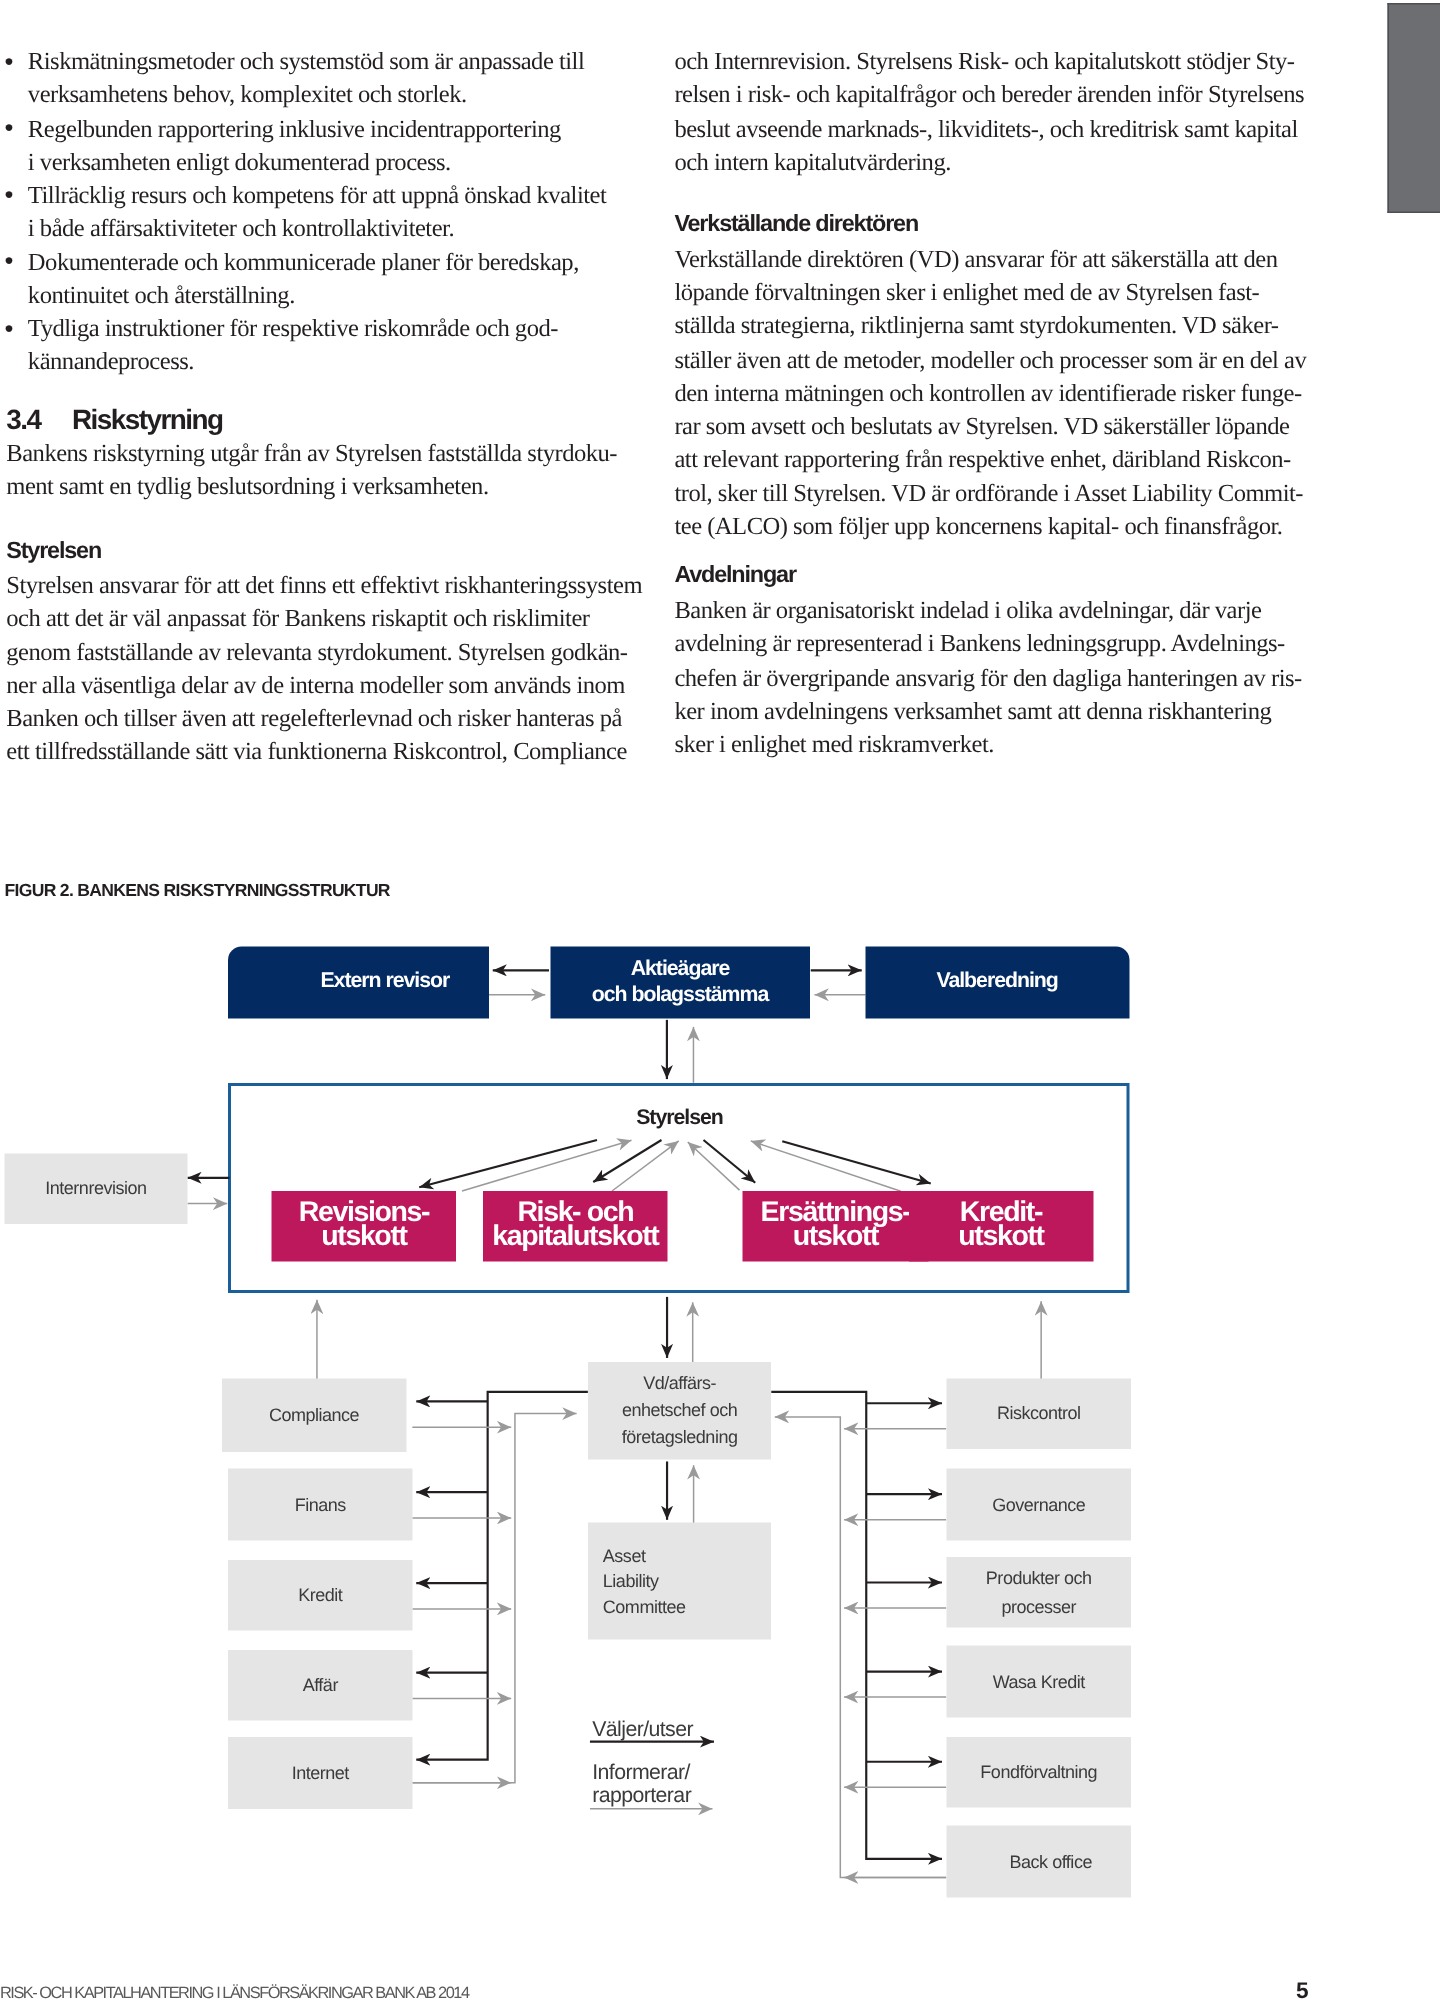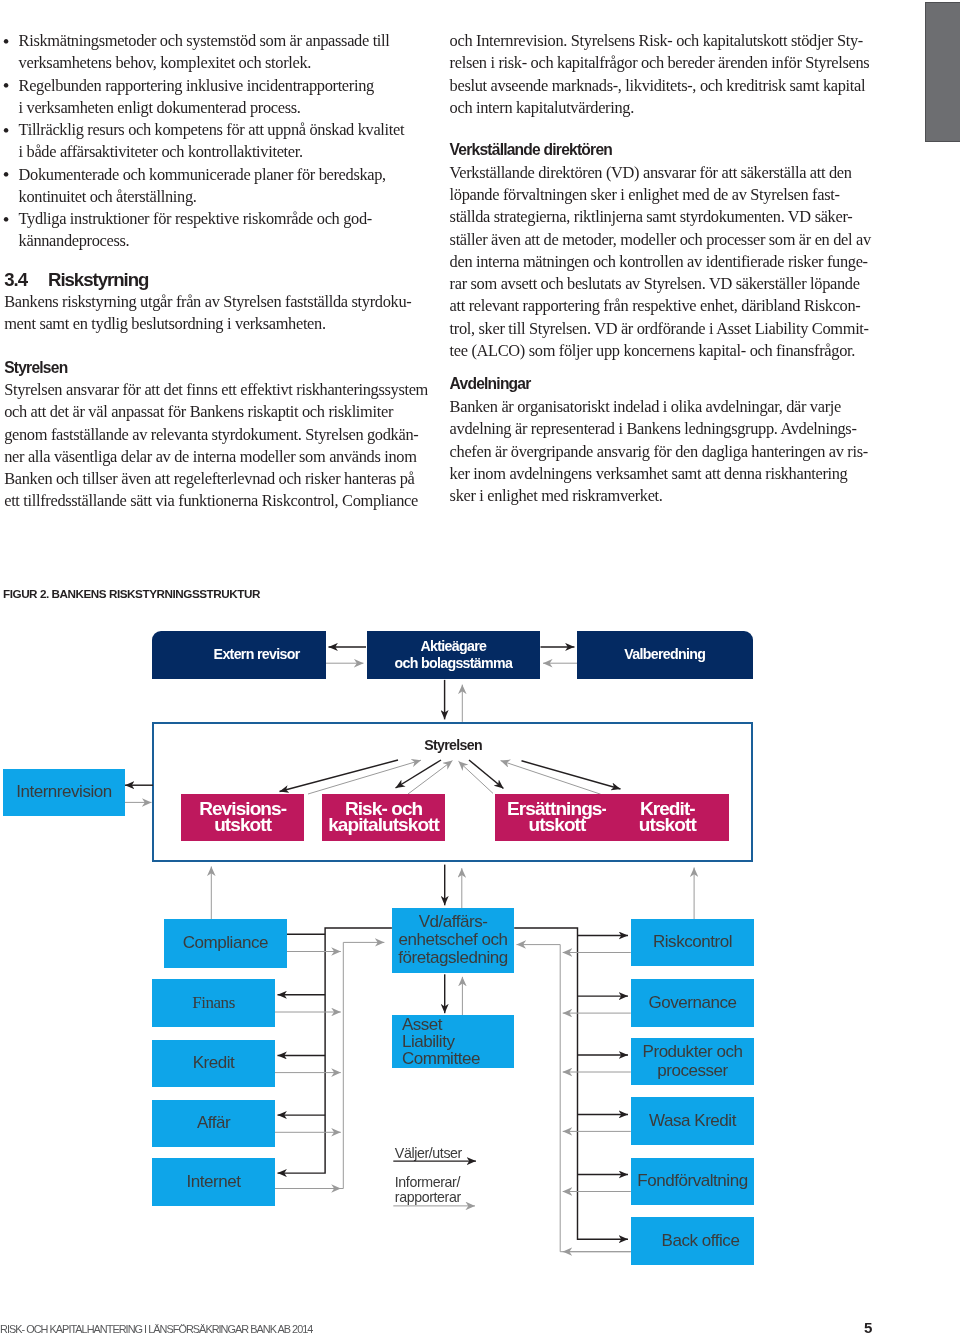--- a/index.html
+++ b/index.html
@@ -33,21 +33,21 @@
           font-family:"Liberation Sans",sans-serif;}
   .fig-caption{position:absolute;left:3px;top:586.6px;font-family:"Liberation Sans",sans-serif;
                font-weight:bold;font-size:11.7px;letter-spacing:-0.0385em;color:#231f20;white-space:nowrap;}
 
   .nbox,.bbox,.gbox{position:absolute;box-sizing:border-box;display:flex;align-items:center;
         justify-content:center;text-align:center;white-space:pre-line;}
   .nbox{background:#042a62;color:#ffffff;font-weight:bold;font-size:14.2px;
         letter-spacing:-0.048em;line-height:16.8px;}
   .bbox{background:#be185d;color:#ffffff;font-weight:bold;font-size:19px;
         letter-spacing:-0.048em;line-height:16.1px;}
-  .gbox{background:#0ea5e9;color:#3b3b3b;font-weight:normal;font-size:17px;
+  .gbox{background:#e5e5e5;color:#3b3b3b;font-weight:normal;font-size:12px;
         letter-spacing:-0.027em;line-height:18.3px;}
   .gbox.lft{justify-content:flex-start;text-align:left;padding-left:14.6px;line-height:17.1px;}
   .nbox.tl{border-top-left-radius:9px;padding-left:35px;}
   .nbox.tr{border-top-right-radius:9px;}
 
   #frame{position:absolute;left:152px;top:722px;width:601px;height:140px;
          border:2px solid #1a5f99;box-sizing:border-box;background:#ffffff;}
   #styrelsen-label{position:absolute;left:153px;top:737.2px;width:600px;text-align:center;
          font-weight:bold;font-size:14.2px;letter-spacing:-0.048em;color:#231f20;}
 
@@ -216,25 +216,25 @@
     <div class="bbox" style="left:322.2px;top:793.8px;width:122.8px;height:47.0px;">Risk- och
 kapitalutskott</div>
     <div class="bbox" style="left:463.3px;top:793.8px;width:123.4px;height:47.0px;margin-left:32px;">Ersättnings-
 utskott</div>
     <div class="bbox" style="left:605.7px;top:793.8px;width:123.3px;height:47.0px;">Kredit-
 utskott</div>
     <div class="gbox" style="left:2.7px;top:768.8px;width:122.5px;height:47.5px;">Internrevision</div>
     <div class="gbox" style="left:391.9px;top:907.5px;width:122.3px;height:65.3px;">Vd/affärs-
 enhetschef och
 företagsledning</div>
-    <div class="gbox lft" style="left:391.9px;top:1015.3px;width:122.3px;height:53px;padding-left:10px;">Asset
+    <div class="gbox lft" style="left:391.9px;top:1015.3px;width:122.3px;height:78px;padding-left:10px;">Asset
 Liability
 Committee</div>
-    <div class="gbox" style="left:164px;top:918.7px;width:122.7px;height:49px;">Compliance</div>
-    <div class="gbox" style="left:152.2px;top:979.2px;width:122.7px;height:47.9px;font-family:Liberation Serif, serif;">Finans</div>
+    <div class="gbox" style="left:148px;top:918.7px;width:122.7px;height:49px;">Compliance</div>
+    <div class="gbox" style="left:152.2px;top:979.2px;width:122.7px;height:47.9px;">Finans</div>
     <div class="gbox" style="left:152.2px;top:1039.8px;width:122.7px;height:47.2px;">Kredit</div>
     <div class="gbox" style="left:152.2px;top:1099.5px;width:122.7px;height:47.0px;">Affär</div>
     <div class="gbox" style="left:152.2px;top:1157.8px;width:122.7px;height:48.2px;">Internet</div>
     <div class="gbox" style="left:630.8px;top:918.5px;width:123.4px;height:47.8px;">Riskcontrol</div>
     <div class="gbox" style="left:630.8px;top:979.1px;width:123.4px;height:47.9px;">Governance</div>
     <div class="gbox" style="left:630.8px;top:1038.0px;width:123.4px;height:47.0px;">Produkter och
 processer</div>
     <div class="gbox" style="left:630.8px;top:1097.4px;width:123.4px;height:47.5px;">Wasa Kredit</div>
     <div class="gbox" style="left:630.8px;top:1157.5px;width:123.4px;height:47.0px;">Fondförvaltning</div>
     <div class="gbox" style="left:630.8px;top:1217.0px;width:123.4px;height:48.0px;padding-left:16px;">Back office</div>

